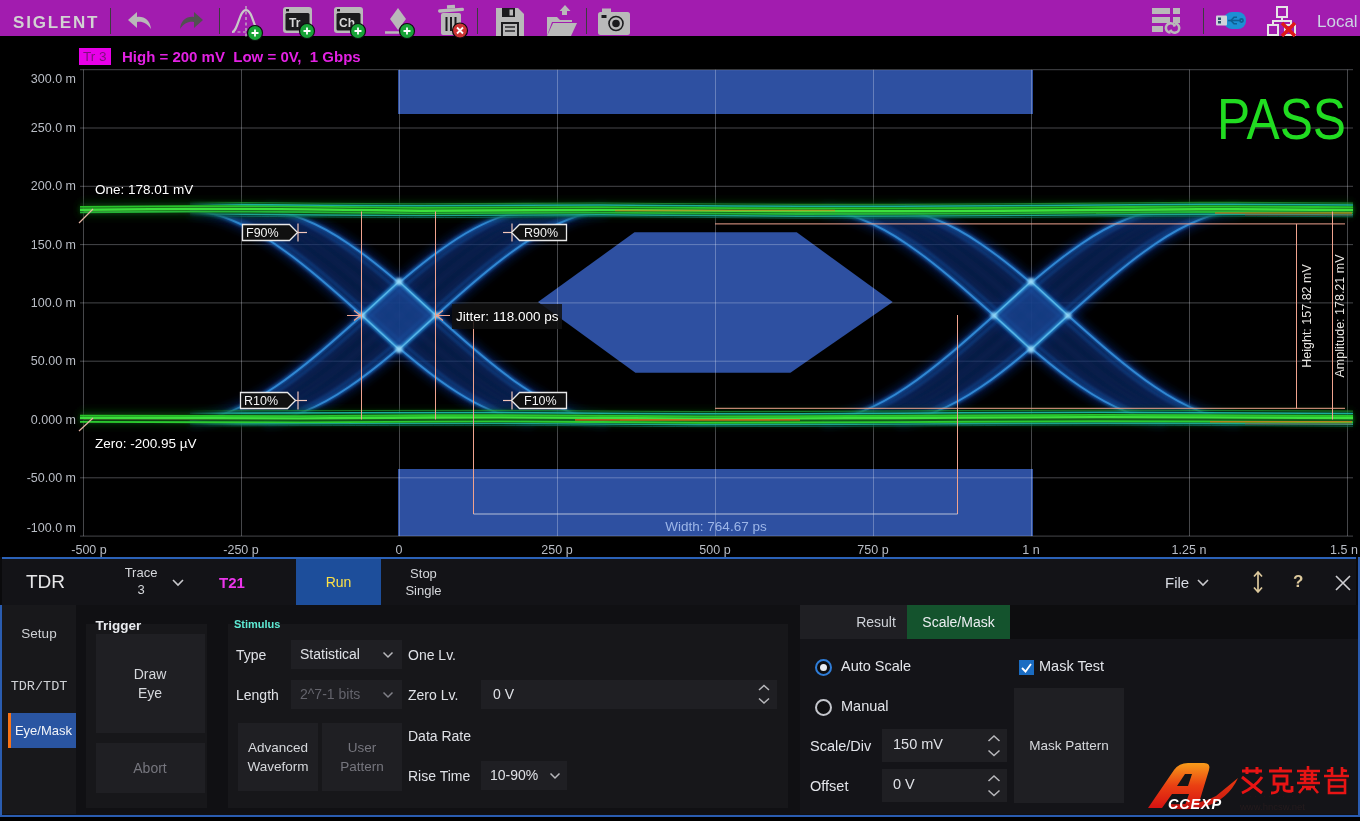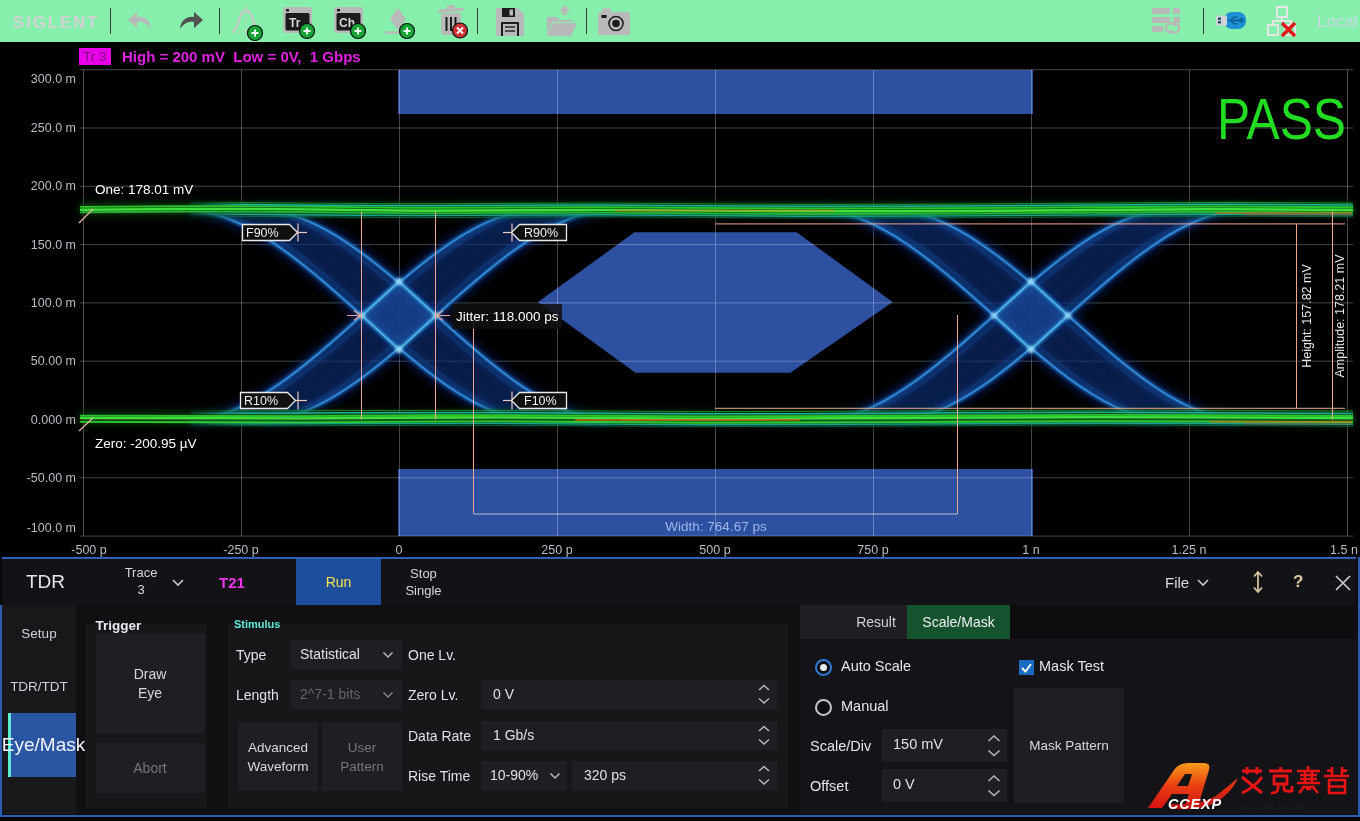--- a/index.html
+++ b/index.html
@@ -1,19 +1,19 @@
 <!DOCTYPE html>
 <html><head>
 <meta charset="utf-8">
 <style>
 * { margin:0; padding:0; box-sizing:border-box; }
 html,body { width:1360px; height:821px; background:#000; overflow:hidden;
   font-family:"Liberation Sans", sans-serif; }
 .abs { position:absolute; }
-#toolbar { position:absolute; left:0; top:0; width:1360px; height:42px; background:#86efac; }
+#toolbar { position:absolute; left:0; top:0; width:1360px; height:36px; background:#a21caf; }
 #chart { position:absolute; left:0; top:42px; }
 #panel { position:absolute; left:0; top:557px; width:1360px; height:260px;
   background:#101013; border:2px solid #2a5cb0; border-top:2px solid #2b62b8; }
 #phead { position:absolute; left:0; top:0; width:1356px; height:46px; background:#131317; }
 .lbl { color:#dfe1e6; font-size:14px; }
 .box { position:absolute; background:#1f1f23; }
 .grp { position:absolute; background:#17171a; }
 .ctr { display:flex; align-items:center; justify-content:center; text-align:center; }
 </style>
 </head>
@@ -403,22 +403,22 @@
         <path d="M7,2 L7,22 M3,6.5 L7,2 L11,6.5 M3,17.5 L7,22 L11,17.5" stroke="#dcc89c" stroke-width="1.7" fill="none"></path>
       </svg>
 <div class="abs" style="left:1291px;top:0;height:46px;display:flex;align-items:center;color:#dcc89c;font-size:17px;font-weight:bold;">?</div>
 <svg class="abs" style="left:1332px;top:15px" width="18" height="18">
         <path d="M2,2 L16,16 M16,2 L2,16" stroke="#cfcfd3" stroke-width="1.6"></path>
       </svg>
 </div>
 
 <div class="abs" style="left:0;top:46px;width:74px;height:209px;background:#18181b;"></div>
 <div class="abs ctr" style="left:0;top:64px;width:74px;height:20px;color:#cfd1d5;font-size:13.5px;">Setup</div>
-<div class="abs ctr" style="left:0;top:117px;width:74px;height:20px;color:#cfd1d5;font-size:13.5px;">TDR/TDT</div>
-<div class="abs ctr" style="left:6px;top:154px;width:68px;height:64px;background:#2a55a2;border-left:3px solid #5eead4;color:#f2f4f8;font-size:19px;">Eye/Mask</div>
+<div class="abs ctr" style="left:0;top:117px;width:74px;height:20px;color:#cfd1d5;font-size:13.5px;font-family:Liberation Mono, monospace;">TDR/TDT</div>
+<div class="abs ctr" style="left:6px;top:154px;width:68px;height:35px;background:#2a55a2;border-left:3px solid #f97316;color:#f2f4f8;font-size:13px;">Eye/Mask</div>
 
 <div class="grp" style="left:83.6px;top:65px;width:121px;height:184px;"></div>
 <div class="abs" style="left:93.5px;top:59px;color:#e8eaee;font-size:13.5px;font-weight:bold;">Trigger</div>
 <div class="box ctr" style="left:93.5px;top:75px;width:109px;height:99px;color:#d6d8dc;font-size:14px;line-height:19px;">Draw<br>Eye</div>
 <div class="box ctr" style="left:93.5px;top:184px;width:109px;height:50px;color:#76767e;font-size:14px;">Abort</div>
 
 <div class="grp" style="left:226px;top:65px;width:560px;height:184px;"></div>
 <div class="abs" style="left:232px;top:59px;color:#5eead4;font-size:11px;font-weight:bold;">Stimulus</div>
 <div class="abs lbl" style="left:234px;top:81px;height:29px;display:flex;align-items:center;">Type</div>
 <div class="box" style="left:289px;top:81px;width:111px;height:29px;">
@@ -438,37 +438,25 @@
 <div class="abs lbl" style="left:406px;top:121px;height:29px;display:flex;align-items:center;">Zero Lv.</div>
 <div class="box" style="left:479px;top:121px;width:296px;height:29px;">
   <span style="position:absolute;left:12px;top:6px;color:#dfe1e6;font-size:14px;">0 V</span>
   <svg class="abs" style="right:6px;top:3px" width="14" height="23">
         <path d="M2,7 L7,2.5 L12,7 M2,15.5 L7,20 L12,15.5" stroke="#b8b8bc" stroke-width="1.5" fill="none"></path>
       </svg>
 </div>
 <div class="box ctr" style="left:236px;top:164px;width:80px;height:68px;color:#d6d8dc;font-size:13.5px;line-height:19px;">Advanced<br>Waveform</div>
 <div class="box ctr" style="left:320px;top:164px;width:80px;height:68px;color:#76767e;font-size:13.5px;line-height:19px;">User<br>Pattern</div>
 <div class="abs lbl" style="left:406px;top:162px;height:29px;display:flex;align-items:center;">Data Rate</div>
-<div class="box" style="left:479px;top:162px;width:296px;height:29px;">
-  <span style="position:absolute;left:12px;top:6px;color:#dfe1e6;font-size:14px;">1 Gb/s</span>
-  <svg class="abs" style="right:6px;top:3px" width="14" height="23">
-        <path d="M2,7 L7,2.5 L12,7 M2,15.5 L7,20 L12,15.5" stroke="#b8b8bc" stroke-width="1.5" fill="none"></path>
-      </svg>
-</div>
 <div class="abs lbl" style="left:406px;top:202px;height:29px;display:flex;align-items:center;">Rise Time</div>
 <div class="box" style="left:479px;top:202px;width:86px;height:29px;">
   <span style="position:absolute;left:9px;top:6px;color:#dfe1e6;font-size:14px;">10-90%</span>
   <svg class="abs" style="right:6px;top:11px" width="12" height="8">
         <path d="M1.5,1.5 L6,6 L10.5,1.5" stroke="#b8b8bc" stroke-width="1.5" fill="none"></path>
-      </svg>
-</div>
-<div class="box" style="left:570px;top:202px;width:205px;height:29px;">
-  <span style="position:absolute;left:12px;top:6px;color:#dfe1e6;font-size:14px;">320 ps</span>
-  <svg class="abs" style="right:6px;top:3px" width="14" height="23">
-        <path d="M2,7 L7,2.5 L12,7 M2,15.5 L7,20 L12,15.5" stroke="#b8b8bc" stroke-width="1.5" fill="none"></path>
       </svg>
 </div>
 
 <div class="abs" style="left:798px;top:46px;width:558px;height:34px;background:#0d0d0f;"></div>
 <div class="abs ctr" style="left:798px;top:46px;width:107px;height:34px;background:#1f1f23;color:#cfd2d8;font-size:14px;padding-left:45px;">Result</div>
 <div class="abs ctr" style="left:905px;top:46px;width:103px;height:34px;background:#14532d;color:#eceef2;font-size:14px;">Scale/Mask</div>
 <div class="abs" style="left:798px;top:80px;width:558px;height:175px;background:#141418;"></div>
 <div class="abs" style="left:813px;top:99.5px;width:17px;height:17px;border:2.5px solid #2f7dd8;border-radius:50%;background:#0e0e10;"></div>
 <div class="abs" style="left:818px;top:104.5px;width:7px;height:7px;border-radius:50%;background:#e8ecf2;"></div>
 <div class="abs" style="left:839px;top:93px;height:28px;display:flex;align-items:center;color:#e3e5ea;font-size:14.5px;">Auto Scale</div>

